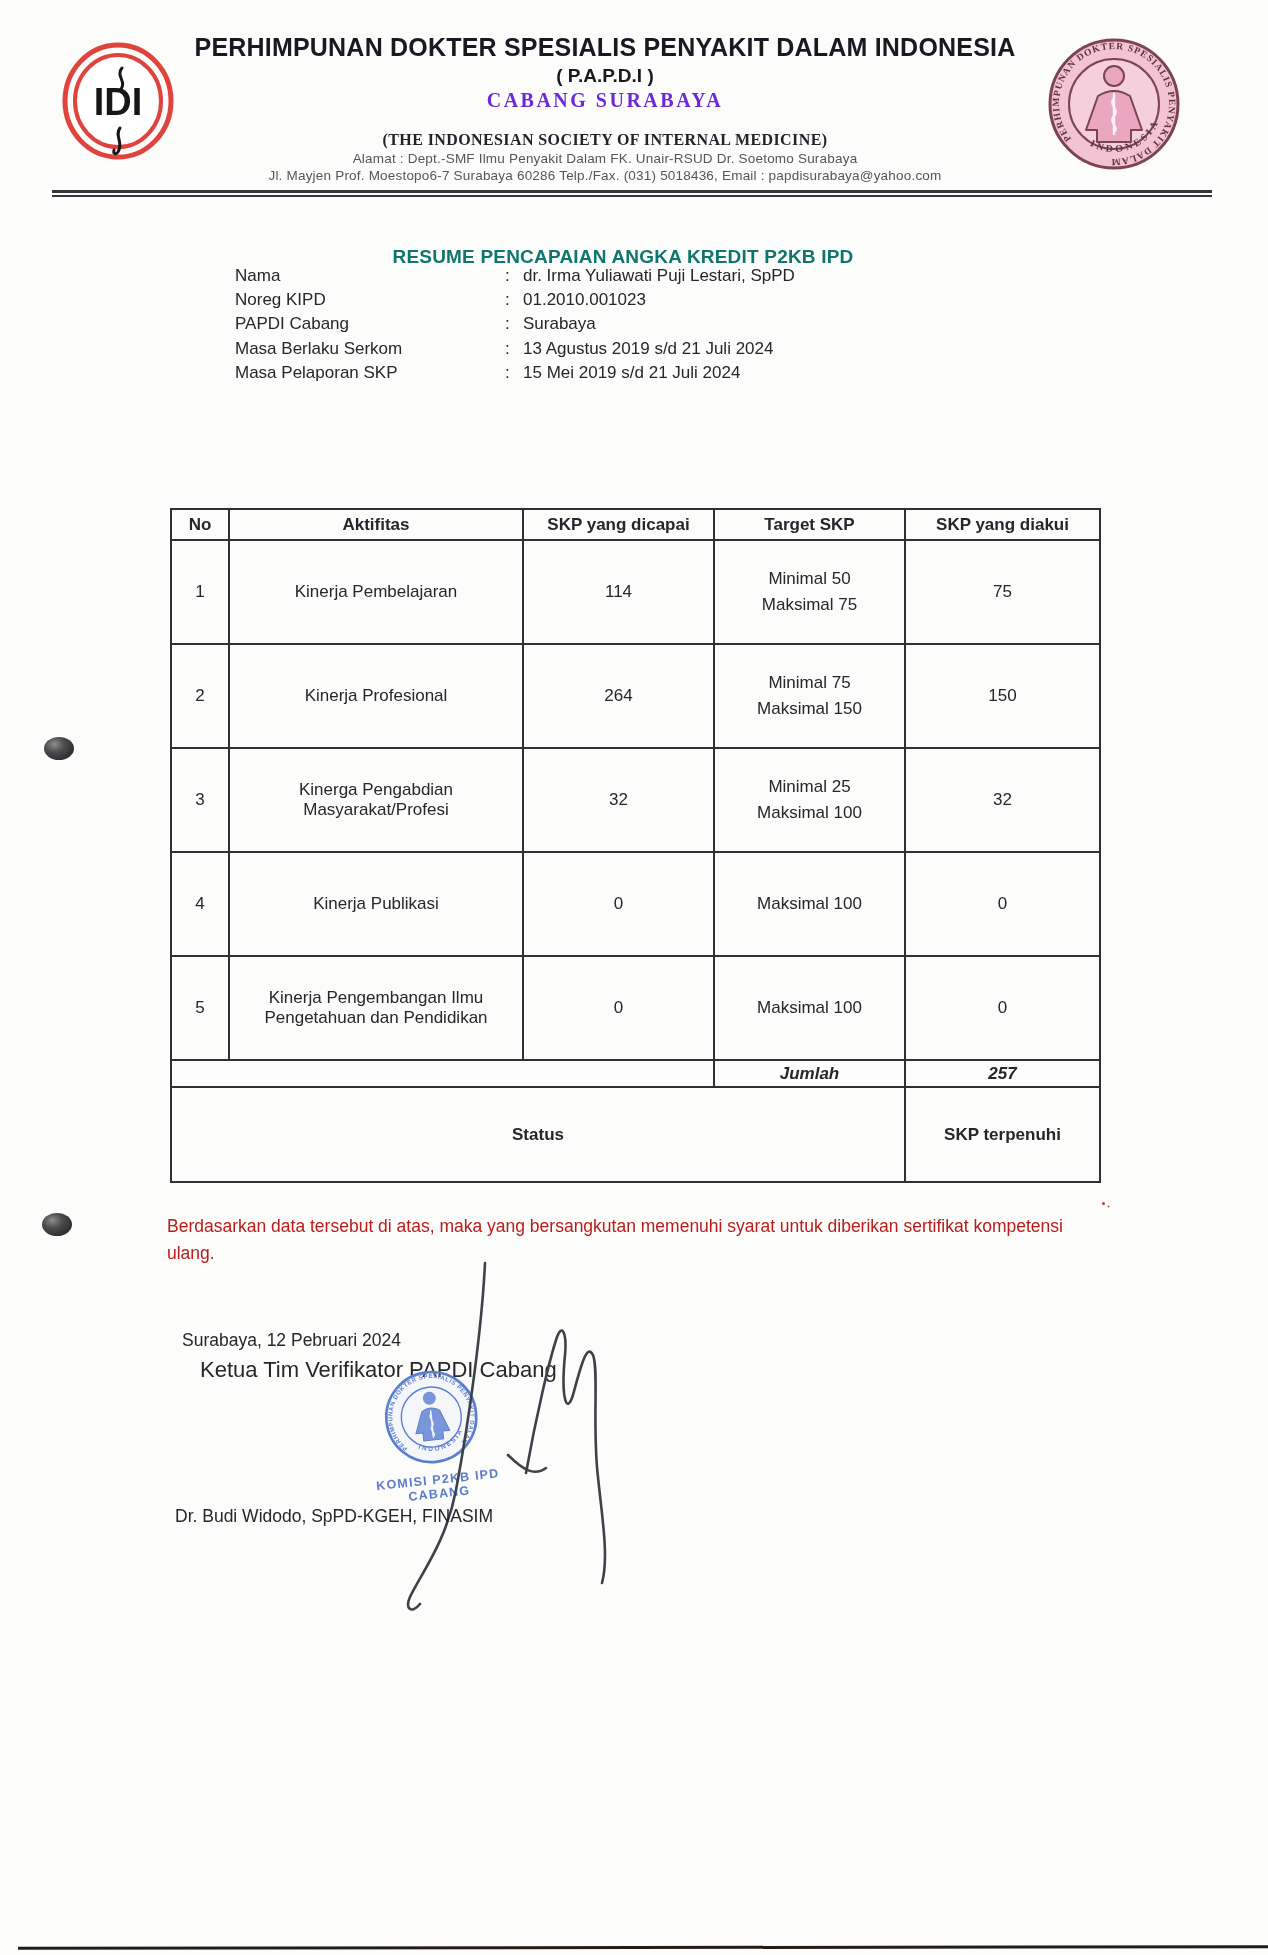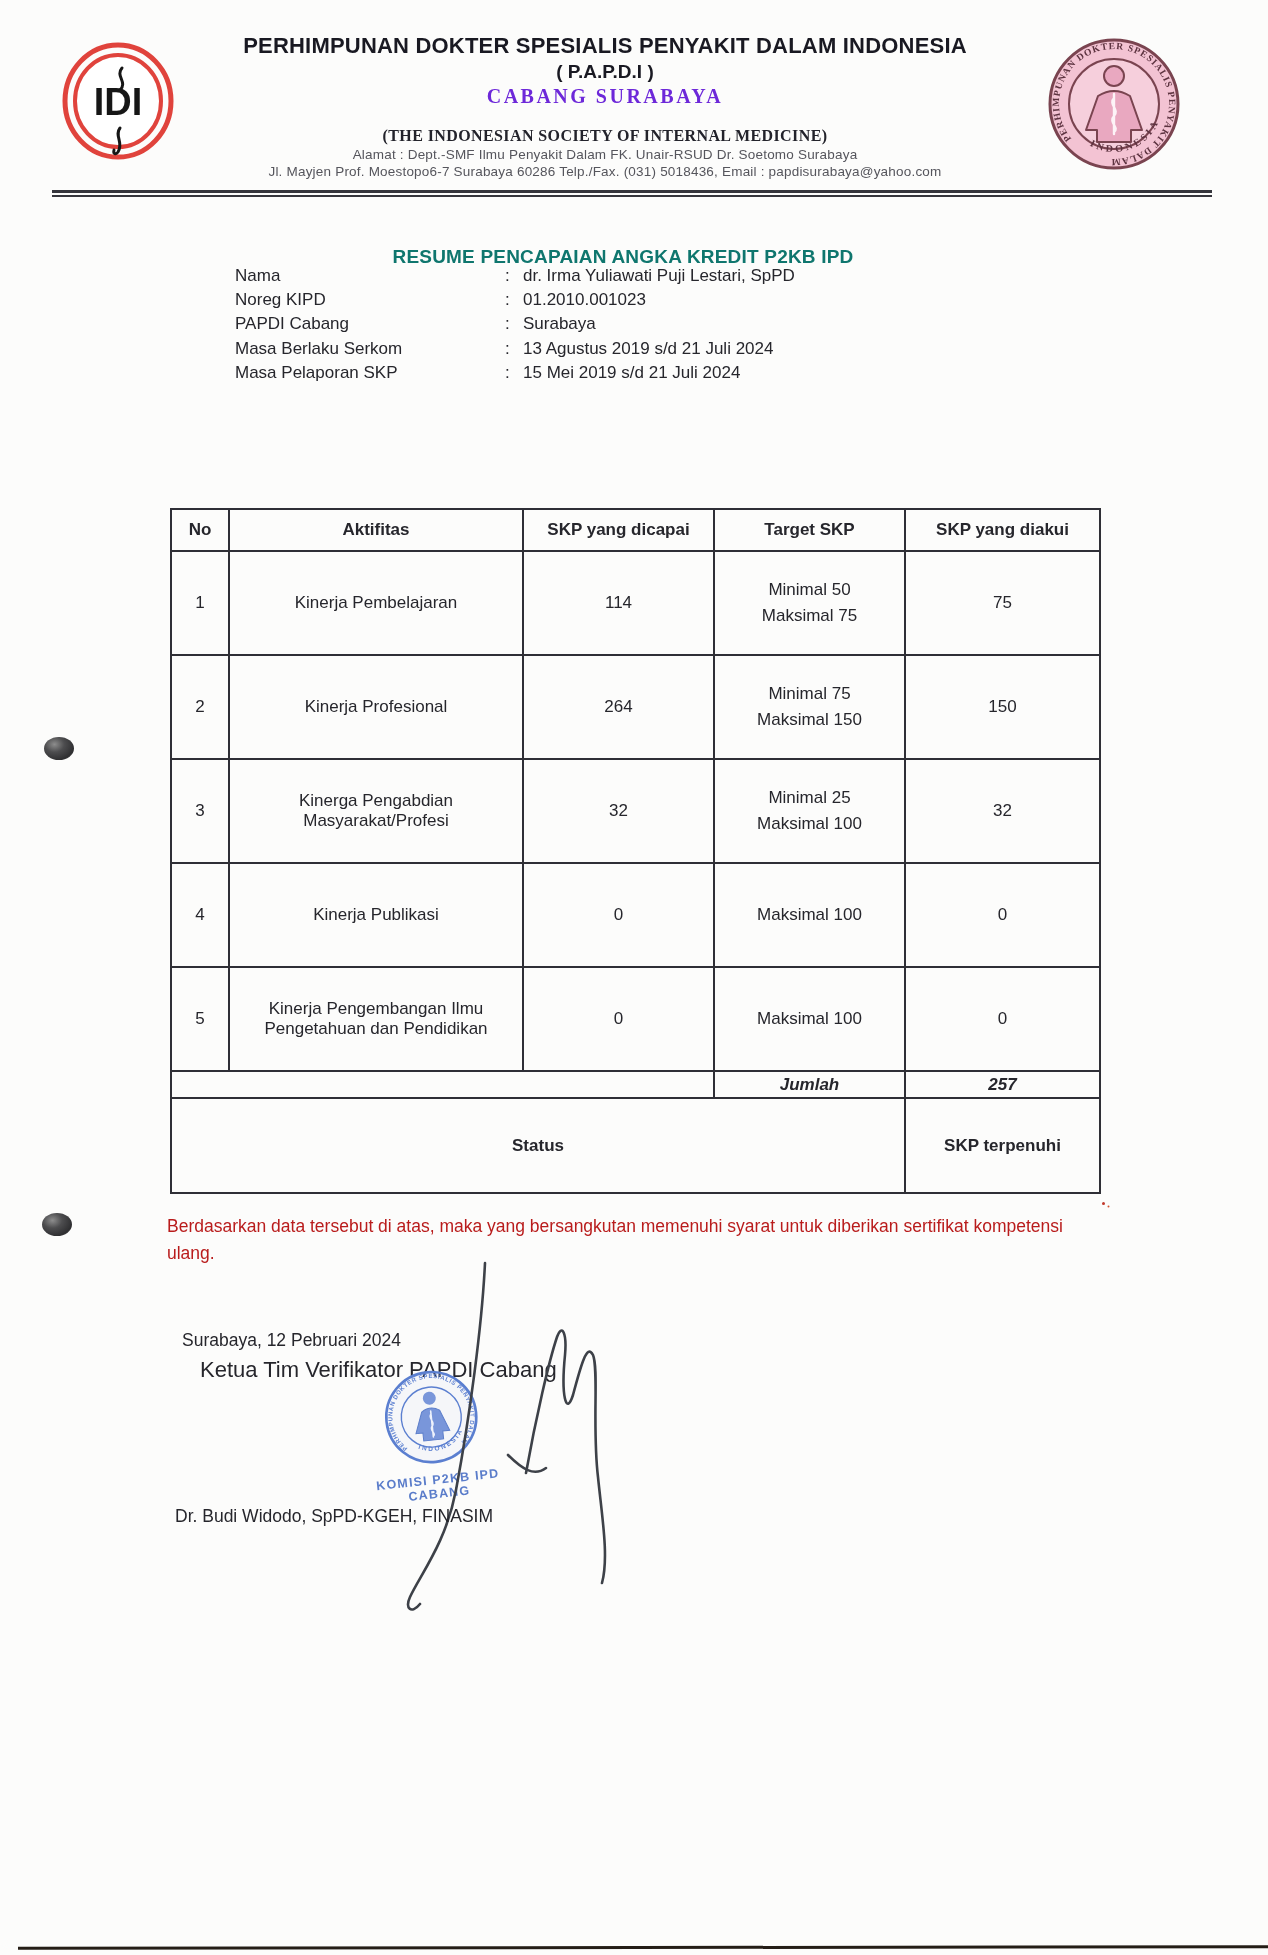--- a/index.html
+++ b/index.html
@@ -4,21 +4,21 @@
 <style>
   * { margin:0; padding:0; box-sizing:border-box; }
   html,body { background:#e8e8e8; }
   .page {
     position:relative; width:1268px; height:1955px;
     background:#fcfcfb; overflow:hidden;
     font-family:"Liberation Sans", sans-serif; color:#26262c;
   }
   
   .lh-text { position:absolute; left:160px; top:34px; width:890px; text-align:center; }
-  .org-name { font-size:22px; font-weight:bold; color:#191922; letter-spacing:.2px; line-height:1.1; }
+  .org-name { font-size:25px; font-weight:bold; color:#191922; letter-spacing:.2px; line-height:1.1; }
   .papdi-abbr { font-size:19px; font-weight:bold; color:#191922; margin-top:3px; }
   .branch-name { font-family:"Liberation Serif", serif; font-size:20px; font-weight:bold;
                  letter-spacing:2.5px; color:#6d28d9; margin-top:2px; }
   .english-name { font-family:"Liberation Serif", serif; font-size:16px; font-weight:bold;
                   color:#23232b; margin-top:19px; letter-spacing:.4px; }
   .addr { font-size:13.5px; color:#55555c; margin-top:2px; letter-spacing:.2px; }
   .header-divider { position:absolute; left:52px; top:190px; width:1160px; height:7px;
     border-top:3px solid #35353c; border-bottom:2px solid #35353c; }
   .idi-logo { position:absolute; left:60px; top:42px; }
   .papdi-seal { position:absolute; left:1046px; top:36px; }
@@ -27,21 +27,21 @@
     font-size:19px; font-weight:bold; color:#0f766e; letter-spacing:.2px; }
   .field-row { position:absolute; left:235px; height:22px; font-size:17px; color:#26262c; }
   .f-label { position:absolute; left:0; width:260px; }
   .f-colon { position:absolute; left:270px; }
   .f-value { position:absolute; left:288px; width:560px; white-space:nowrap; }
   
   .skp-table { position:absolute; left:170px; top:508px; border-collapse:collapse;
     table-layout:fixed; font-size:17px; color:#26262c; }
   .skp-table td, .skp-table th { border:2px solid #2f2f36; text-align:center;
     vertical-align:middle; padding:0 6px; }
-  .skp-table th { font-weight:bold; height:42px;border-radius:8px; }
+  .skp-table th { font-weight:bold; height:31px;border-radius:8px; }
   .skp-table tr.data-row { height:104px; }
   .target-cell { white-space:pre-line; line-height:1.55; }
   .jumlah-row td { height:27px;font-style:italic; }
   .jumlah-row .bold, .status-row td { font-weight:bold; }
   .status-row td { height:95px; }
   
   .closing { position:absolute; left:167px; top:1213px; width:948px;
     font-size:17.5px; line-height:1.55; color:#b91c1c; }
   .sig-date { position:absolute; left:182px; top:1330px; font-size:17.5px; }
   .sig-role { position:absolute; left:176px; top:1357px; font-size:22px;margin-left:24px; }

